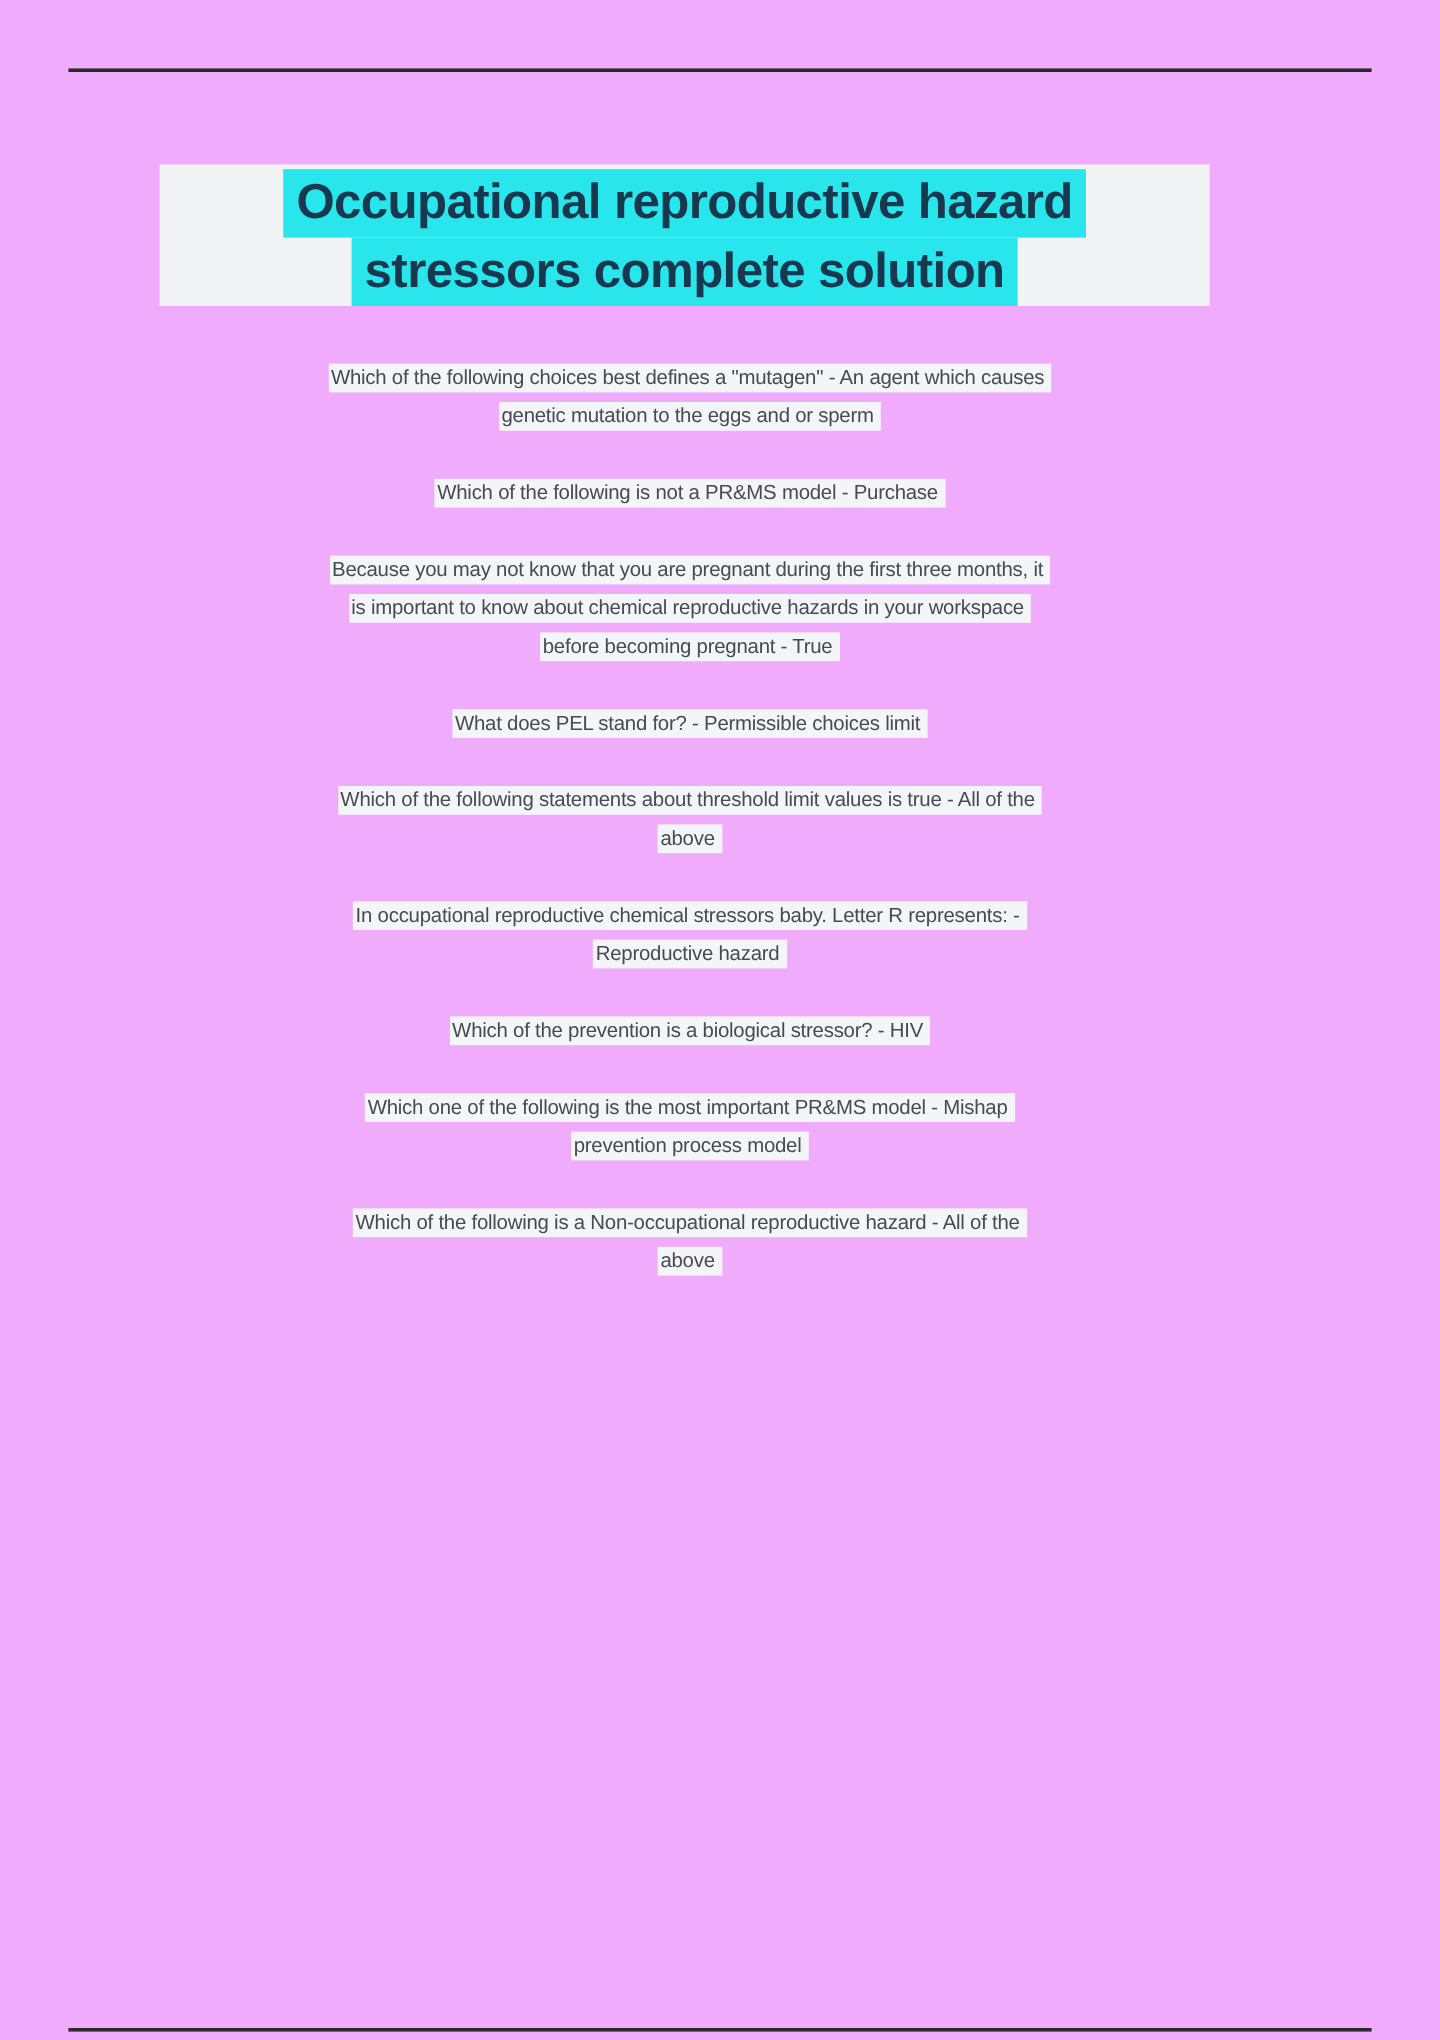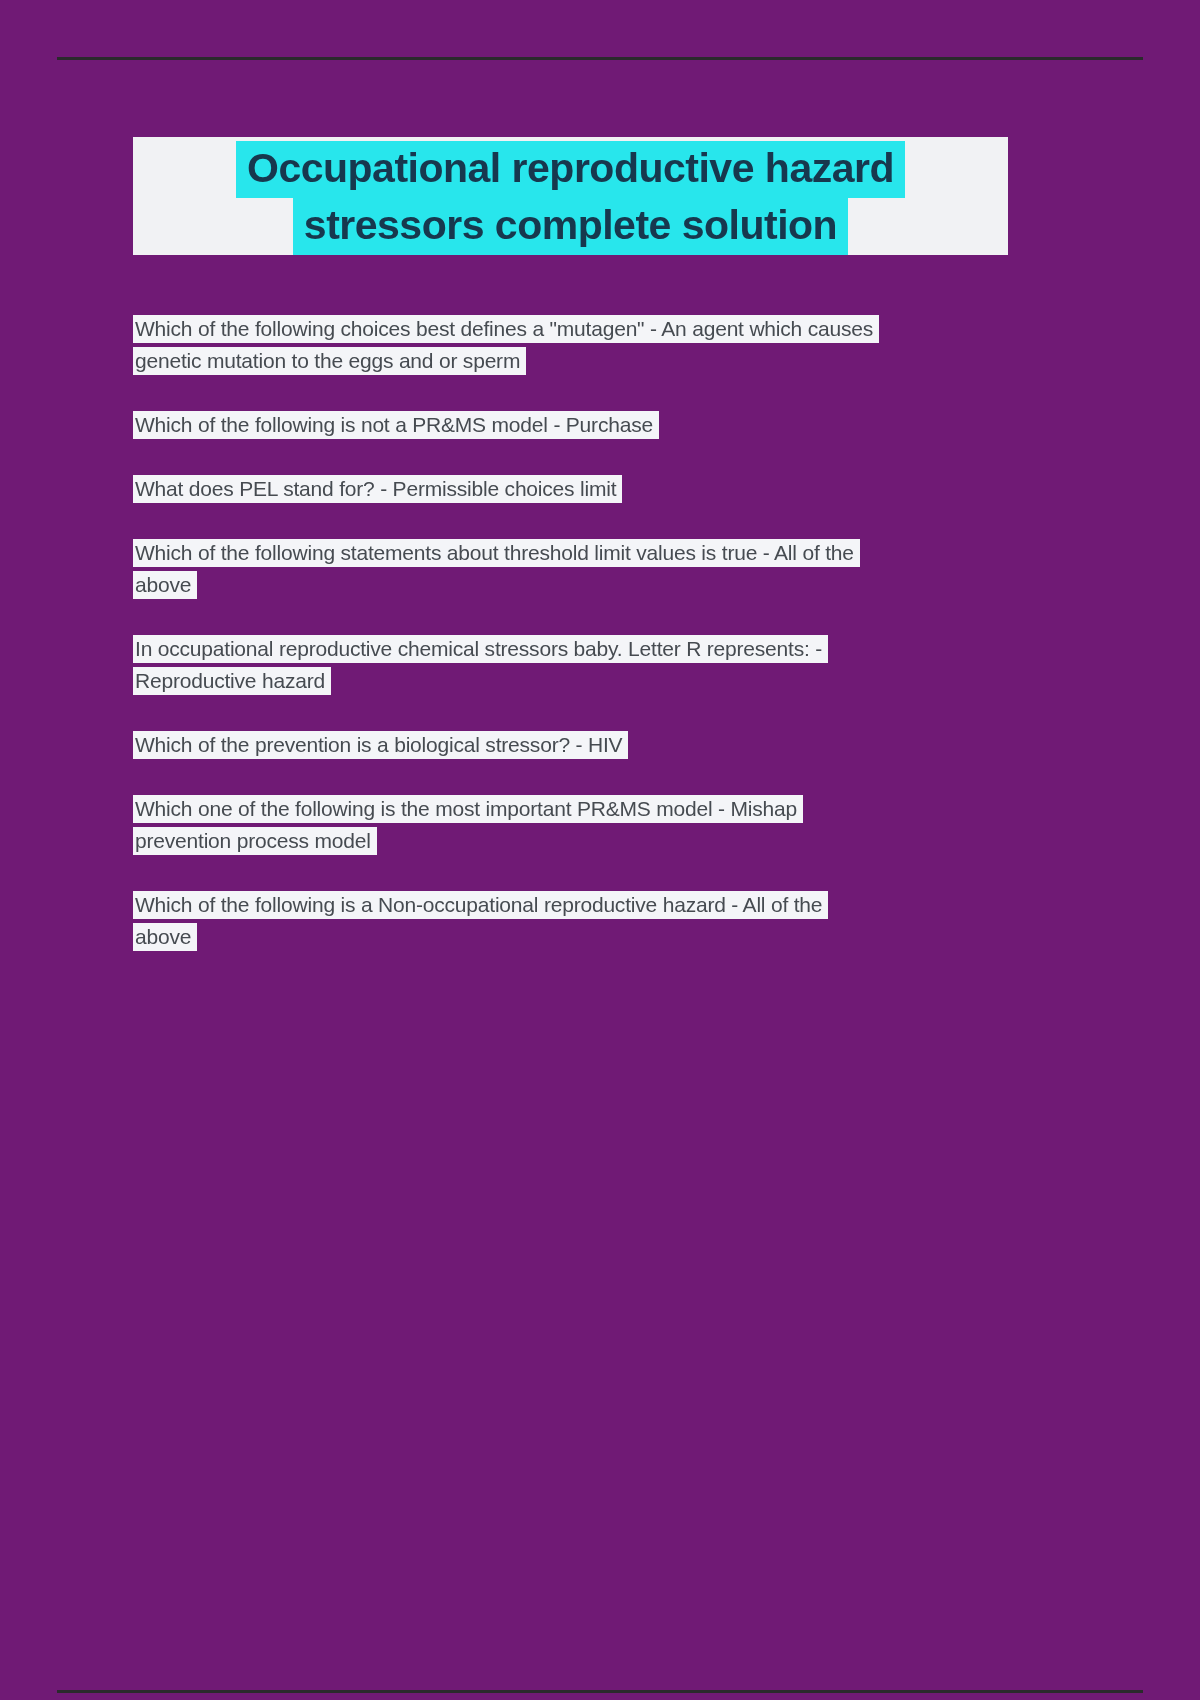--- a/index.html
+++ b/index.html
@@ -1,17 +1,17 @@
 <!DOCTYPE html>
 <html style="--c-highlight: #28e6ec; --c-title_text: #17384e; --c-title_band: #f1f2f4; --c-body_text: #464b51; --c-body_highlight: #f4f5f8; --c-rule: #2a2a2c;"><head>
 <meta charset="utf-8">
 <style>
   html,body{margin:0;padding:0;background:#ffffff;}
   .page{
-    position:relative;width:1200px;height:1700px;background:#701a75;
+    position:relative;width:1200px;height:1700px;background:#f0abfc;
     font-family:"Liberation Sans",sans-serif;overflow:hidden;
   }
   .rule{position:absolute;left:57px;width:1086px;height:3px;
         background:var(--c-rule,#2a2a2c);}
   .rule--top{top:57px;}
   .rule--bottom{top:1690px;}
   .title-band{
     position:absolute;left:133px;top:137px;width:875px;height:118px;
     background:var(--c-title_band,#f1f2f4);
   }
@@ -19,23 +19,23 @@
     margin:0;padding-top:3px;text-align:center;
     font-size:41px;line-height:57px;font-weight:bold;
     color:var(--c-title_text,#17384e);letter-spacing:-0.5px;
   }
   .title-hl{
     background:var(--c-highlight,#28e6ec);
     padding:4px 11px 7px;
   }
   .qa-list{position:absolute;left:135px;top:299px;width:882px;}
   .qa-item{
-    margin:14px 0 32px;font-size:21px;line-height:32px;
+    margin:0 0 32px;font-size:17px;line-height:32px;
     color:var(--c-body_text,#464b51);
-    white-space:pre-line;letter-spacing:-0.2px;
+    white-space:pre-line;letter-spacing:-0.2px;text-align:center;
   }
   .qa-text{
     background:var(--c-body_highlight,#f4f5f8);
     padding:2px 6px 3px 2px;margin-left:-2px;
     -webkit-box-decoration-break:clone;box-decoration-break:clone;
   }
 </style>
 </head>
 <body>
 
@@ -44,20 +44,23 @@
   <div class="rule rule--top"></div>
 
   <div class="title-band">
     <h1 class="page-title"><span class="title-hl">Occupational reproductive hazard</span><br><span class="title-hl">stressors complete solution</span></h1>
   </div>
 
   <div class="qa-list">
     <p class="qa-item"><span class="qa-text">Which of the following choices best defines a "mutagen" - An agent which causes
 genetic mutation to the eggs and or sperm</span></p>
     <p class="qa-item"><span class="qa-text">Which of the following is not a PR&amp;MS model - Purchase</span></p>
+    <p class="qa-item"><span class="qa-text">Because you may not know that you are pregnant during the first three months, it
+is important to know about chemical reproductive hazards in your workspace
+before becoming pregnant - True</span></p>
     <p class="qa-item"><span class="qa-text">What does PEL stand for? - Permissible choices limit</span></p>
     <p class="qa-item"><span class="qa-text">Which of the following statements about threshold limit values is true - All of the
 above</span></p>
     <p class="qa-item"><span class="qa-text">In occupational reproductive chemical stressors baby. Letter R represents: -
 Reproductive hazard</span></p>
     <p class="qa-item"><span class="qa-text">Which of the prevention is a biological stressor? - HIV</span></p>
     <p class="qa-item"><span class="qa-text">Which one of the following is the most important PR&amp;MS model - Mishap
 prevention process model</span></p>
     <p class="qa-item"><span class="qa-text">Which of the following is a Non-occupational reproductive hazard - All of the
 above</span></p>

